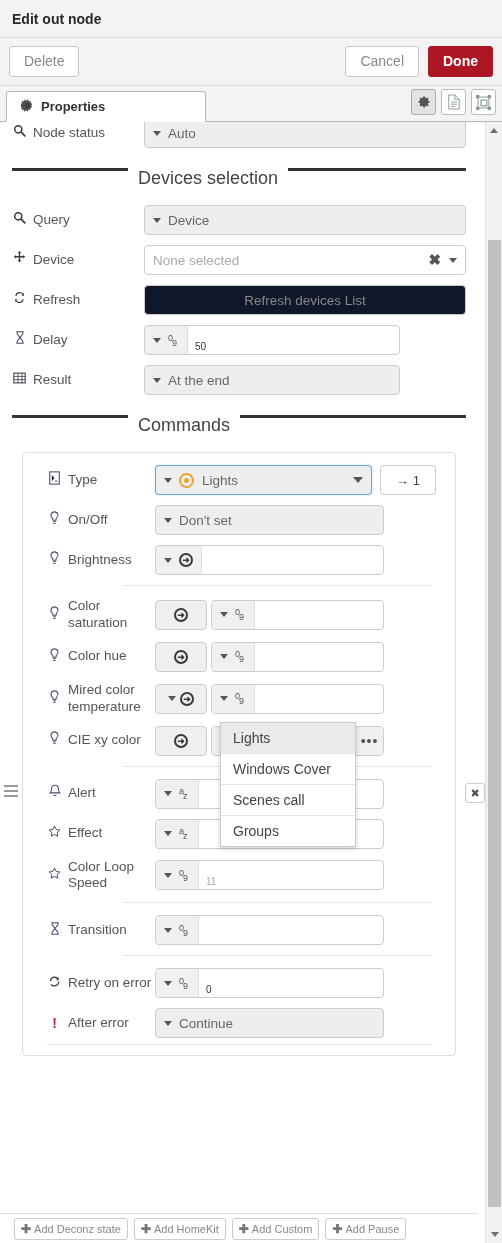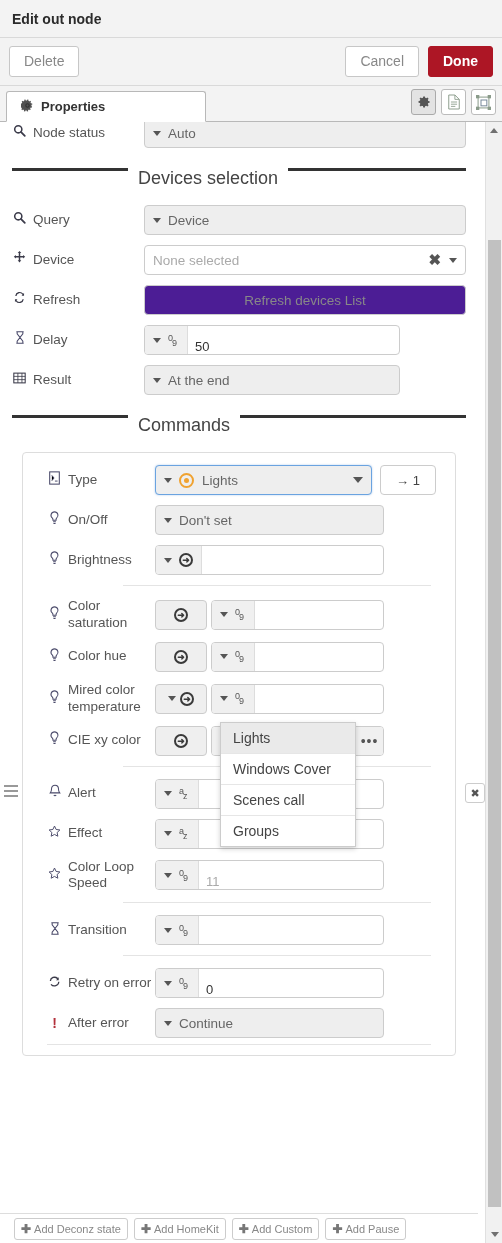--- a/index.html
+++ b/index.html
@@ -139,21 +139,21 @@
   }
   .inp { background: #fff; }
   .sel .caret, .caret {
     width: 0; height: 0;
     border-left: 4.5px solid transparent;
     border-right: 4.5px solid transparent;
     border-top: 5px solid #555;
     margin-right: 7px;
     flex: 0 0 auto;
   }
-  .btn-wide { background: #4c1d95; justify-content: center; color: #888; }
+  .btn-wide { background: #0f172a; justify-content: center; color: #888; }
 
   
   .typed {
     display: flex;
     height: 30px;
     border: 1px solid #ccc;
     border-radius: 4px;
     background: #fff;
     overflow: hidden;
     width: 100%;
@@ -164,21 +164,21 @@
     display: flex; align-items: center; gap: 5px;
     padding: 0 8px;
     flex: 0 0 auto;
     cursor: pointer;
   }
   .typed .tval {
     flex: 1;
     display: flex; align-items: center;
     padding: 0 7px;
     color: #333;
-    font-size: 13px;
+    font-size: 10px;
     min-width: 0;
     cursor: text;
     margin-top: 13px;
   }
   .typed .tval.ph { color: #aaa; }
   .typed .more {
     background: #f0f0f0;
     border-left: 1px solid #ddd;
     display: flex; align-items: center; justify-content: center;
     width: 28px; flex: 0 0 28px;

